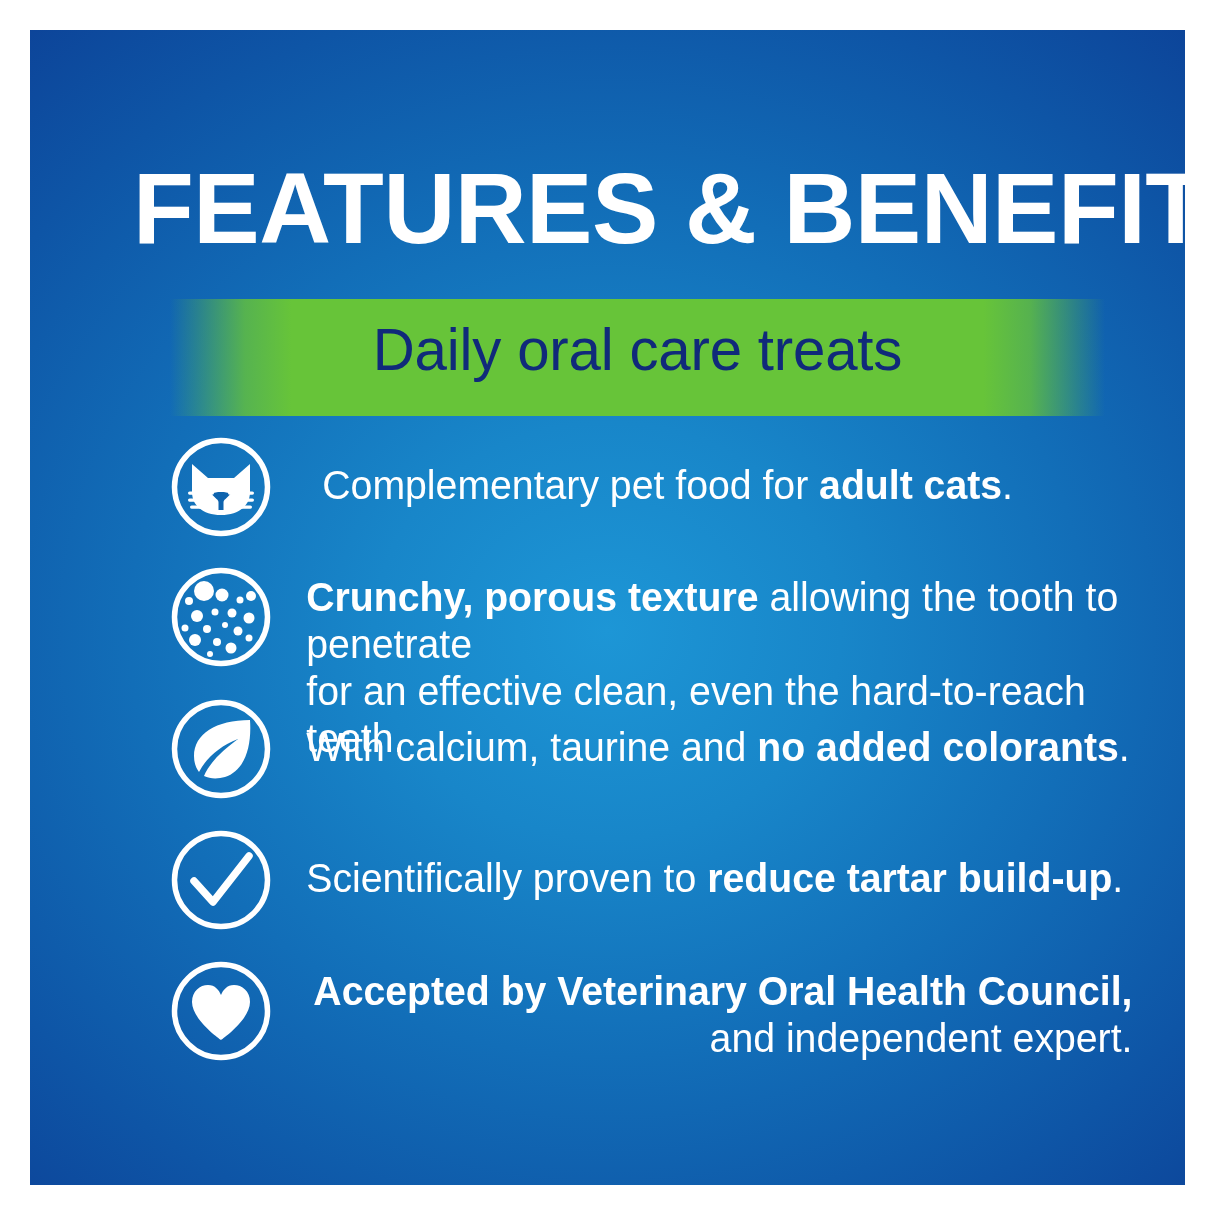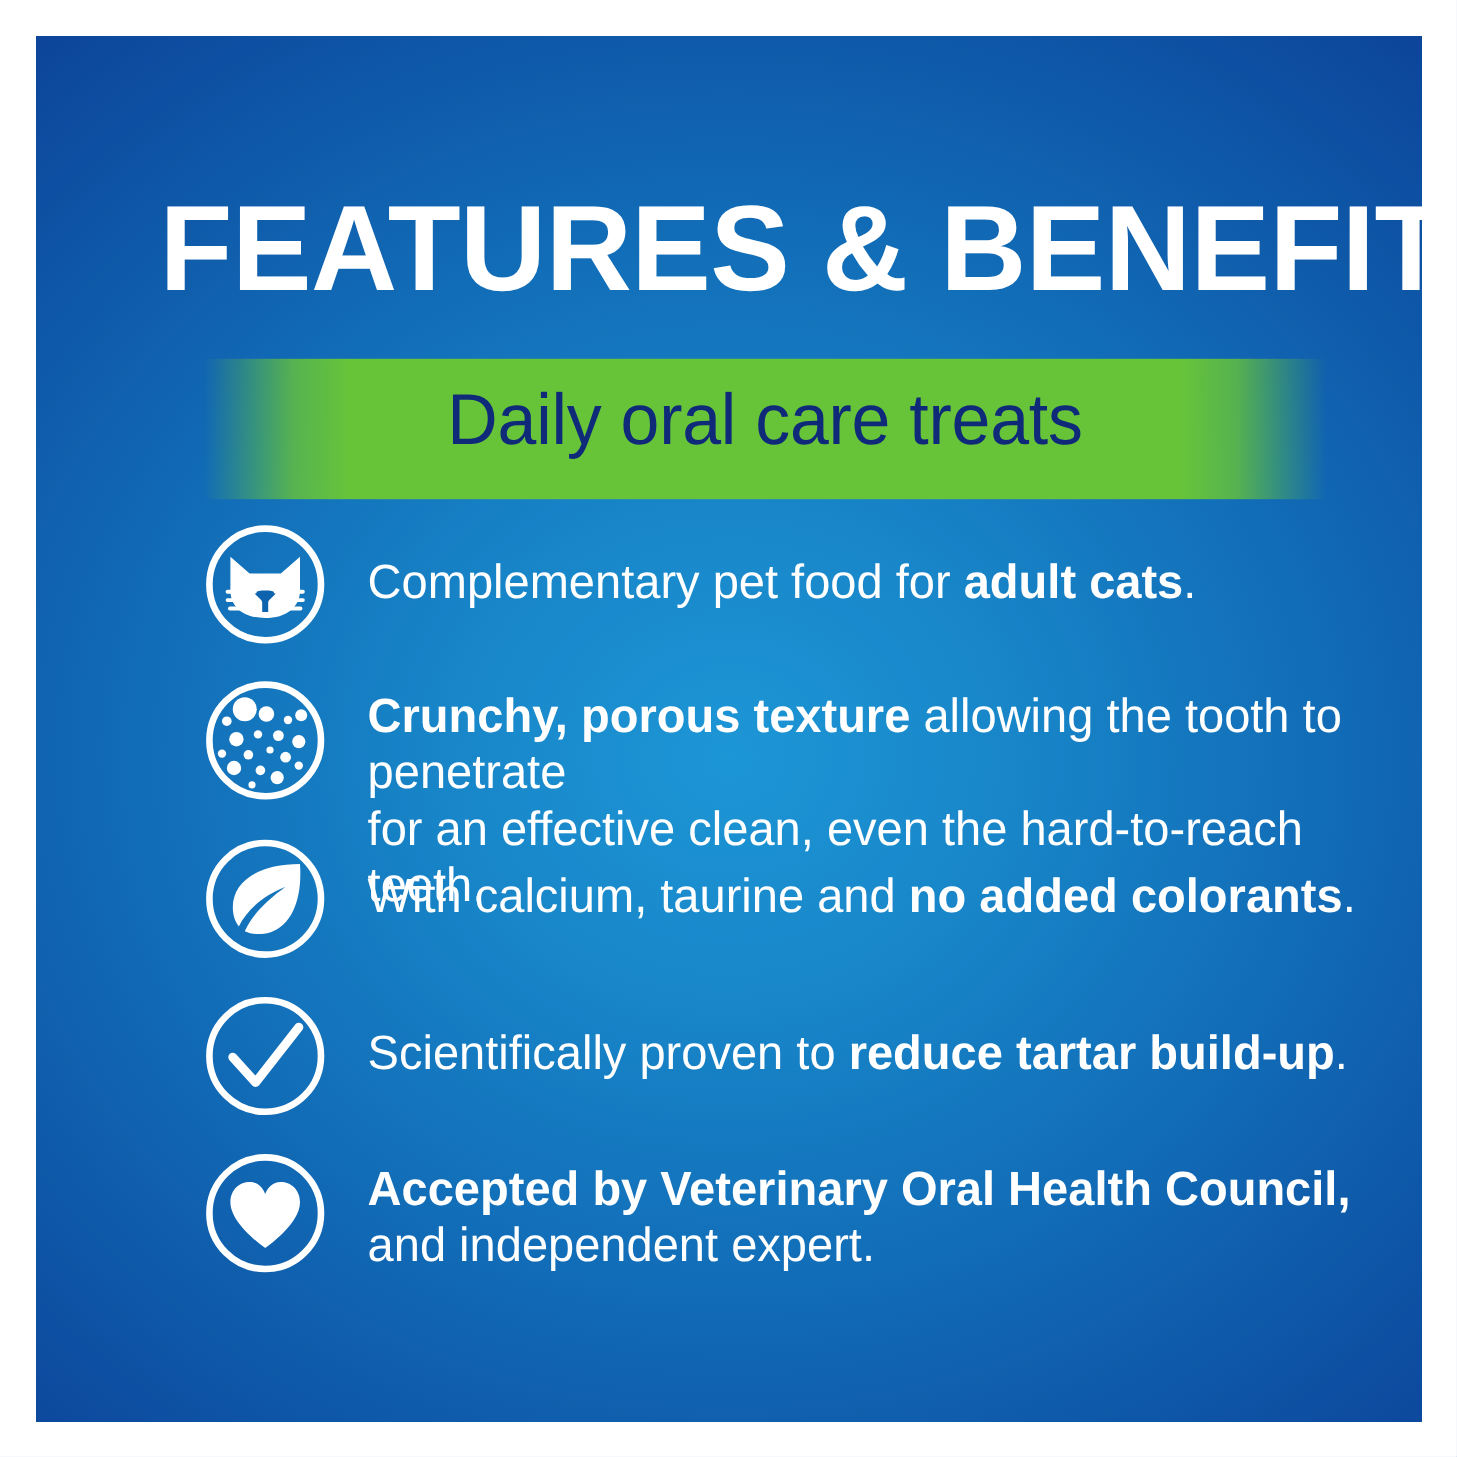--- a/index.html
+++ b/index.html
@@ -112,29 +112,29 @@
     font-family: "Liberation Sans Narrow", "Liberation Sans", sans-serif;
     font-size: 40px;
     line-height: 47px;
     padding-left: 35px;
     transform: scaleX(0.98);
     transform-origin: left top;
   }
   .feature-text b { font-weight: bold; }
 
   
-  #row-0 { height: 130px; }
+  #row-0 { height: 130px; gap: 16px; }
   #row-0 .feature-text { padding-top: 26px; }
   #row-1 { height: 132px; }
   #row-1 .feature-text { padding-top: 8px; }
   #row-2 { height: 131px; }
   #row-2 .feature-text { padding-top: 26px; }
   #row-3 { height: 131px; justify-content: center; }
   #row-3 .feature-text { padding-top: 26px; }
-  #row-4 { height: 130px; }
+  #row-4 { height: 130px; text-align: right; }
   #row-4 .feature-text { padding-top: 8px; }
 </style>
 </head>
 <body>
 
 <div id="panel">
 
   <div id="title">FEATURES &amp; BENEFITS</div>
 
   <div id="banner">

